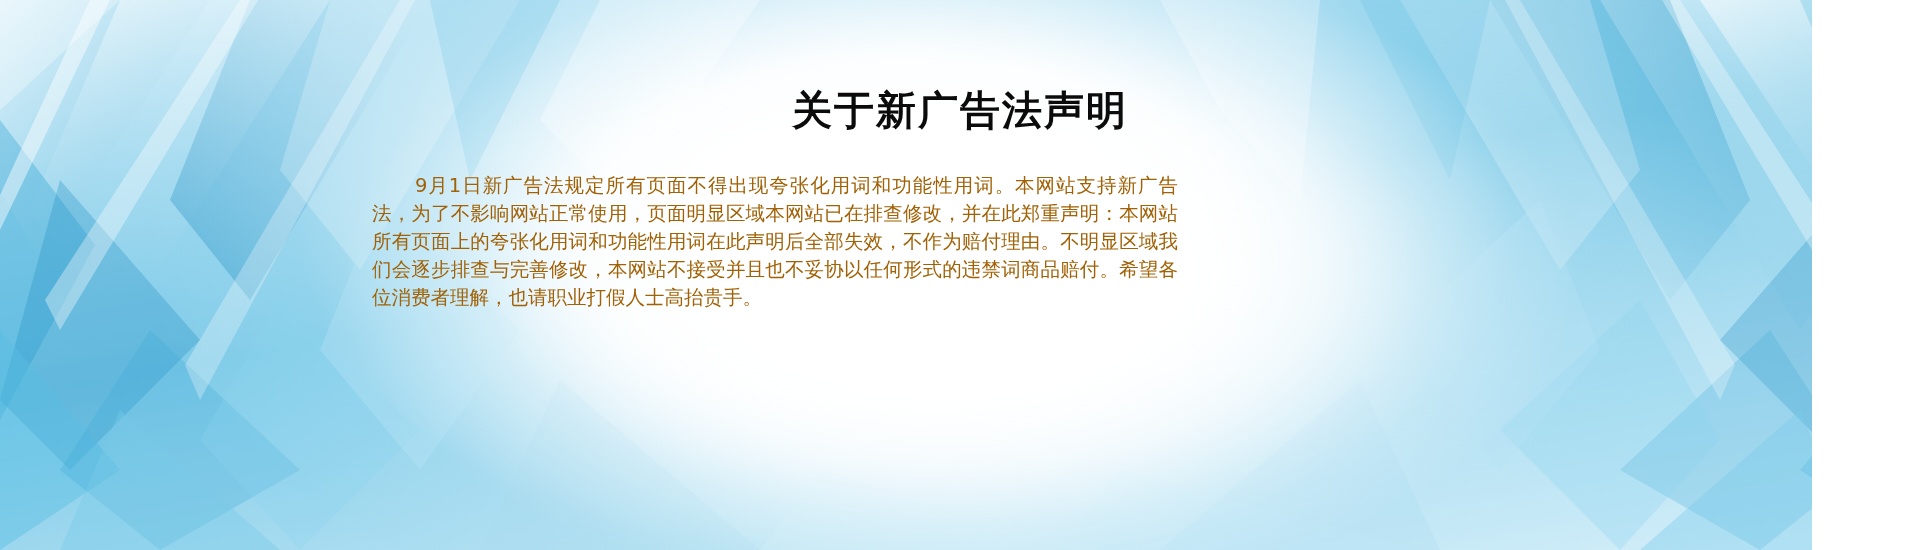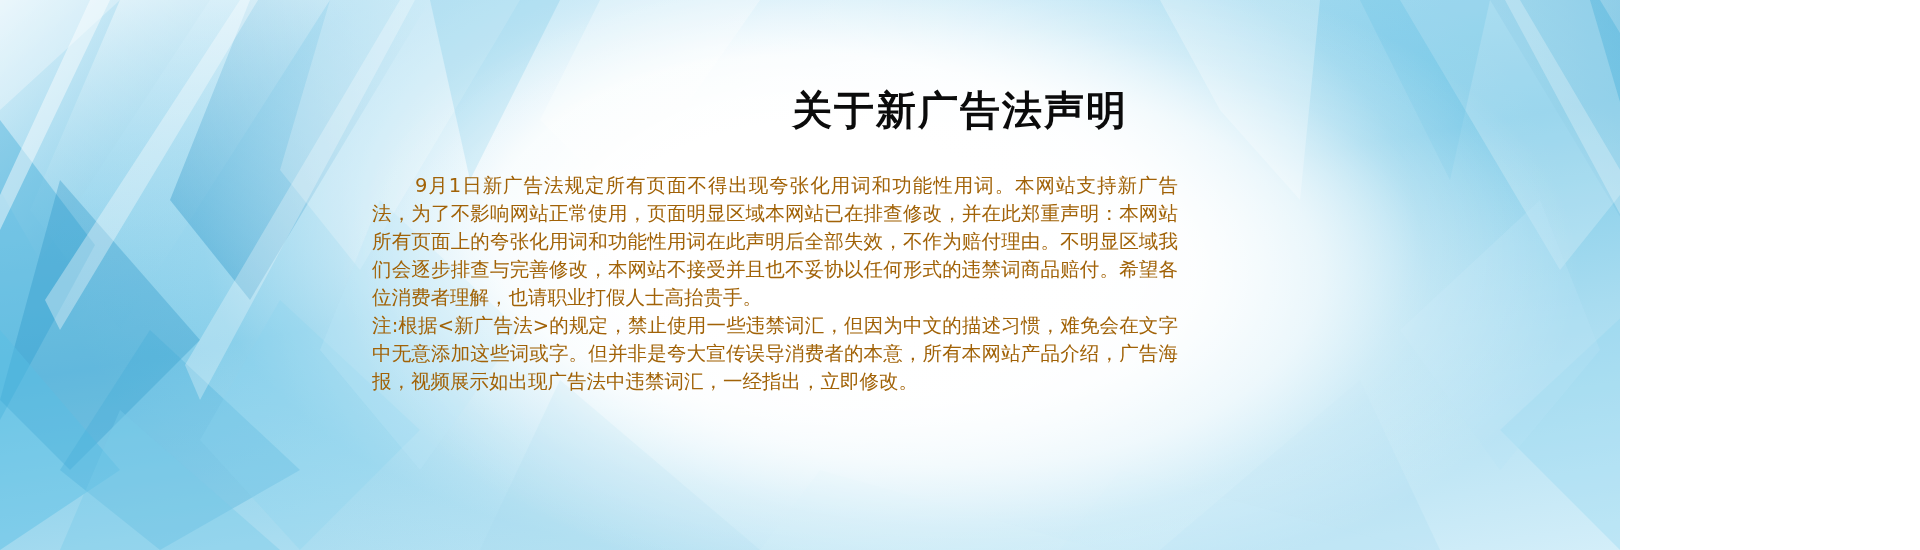--- a/index.html
+++ b/index.html
@@ -2,21 +2,21 @@
 <html><head>
 <meta charset="utf-8">
 <style>
   html, body {
     margin: 0;
     padding: 0;
     background: #ffffff;
   }
   #stage {
     position: relative;
-    width: 1620px;
+    width: 1812px;
     height: 550px;
     overflow: hidden;
     font-family: "DejaVu Sans", "Liberation Sans", sans-serif;
   }
 
   
   .bg-base {
     position: absolute;
     inset: 0;
     background:
@@ -146,17 +146,16 @@
   </div>
 
   <div class="veil"></div>
 
   <div class="content">
 
     <div class="title">关于新广告法声明</div>
 
     <div class="body-block">
       <p class="para"><span class="indent"></span><span>9月1日新广告法规定所有页面不得出现夸张化用词和功能性用词。本网站支持新广告法，为了不影响网站正常使用，页面明显区域本网站已在排查修改，并在此郑重声明：本网站所有页面上的夸张化用词和功能性用词在此声明后全部失效，不作为赔付理由。不明显区域我们会逐步排查与完善修改，本网站不接受并且也不妥协以任何形式的违禁词商品赔付。希望各位消费者理解，也请职业打假人士高抬贵手。</span></p>
-      <p class="para">注:根据&lt;新广告法&gt;的规定，禁止使用一些违禁词汇，但因为中文的描述习惯，难免会在文字中无意添加这些词或字。但并非是夸大宣传误导消费者的本意，所有本网站产品介绍，广告海报，视频展示如出现广告法中违禁词汇，一经指出，立即修改。</p>
     </div>
 
   </div>
 </div>
 
 </body></html>

